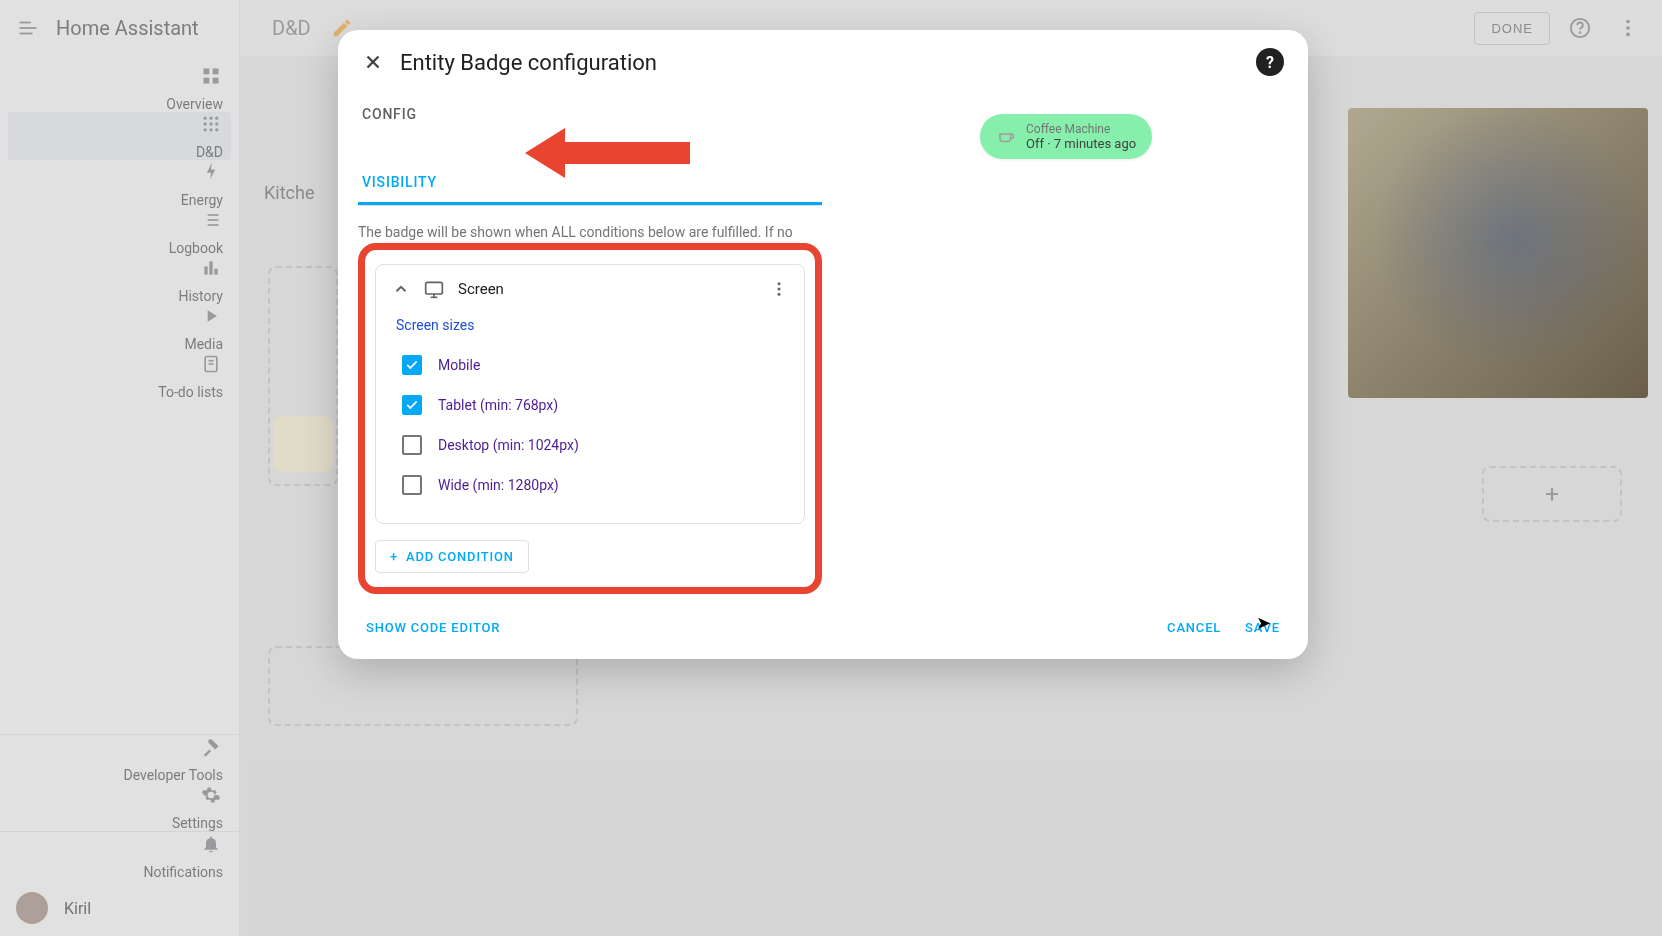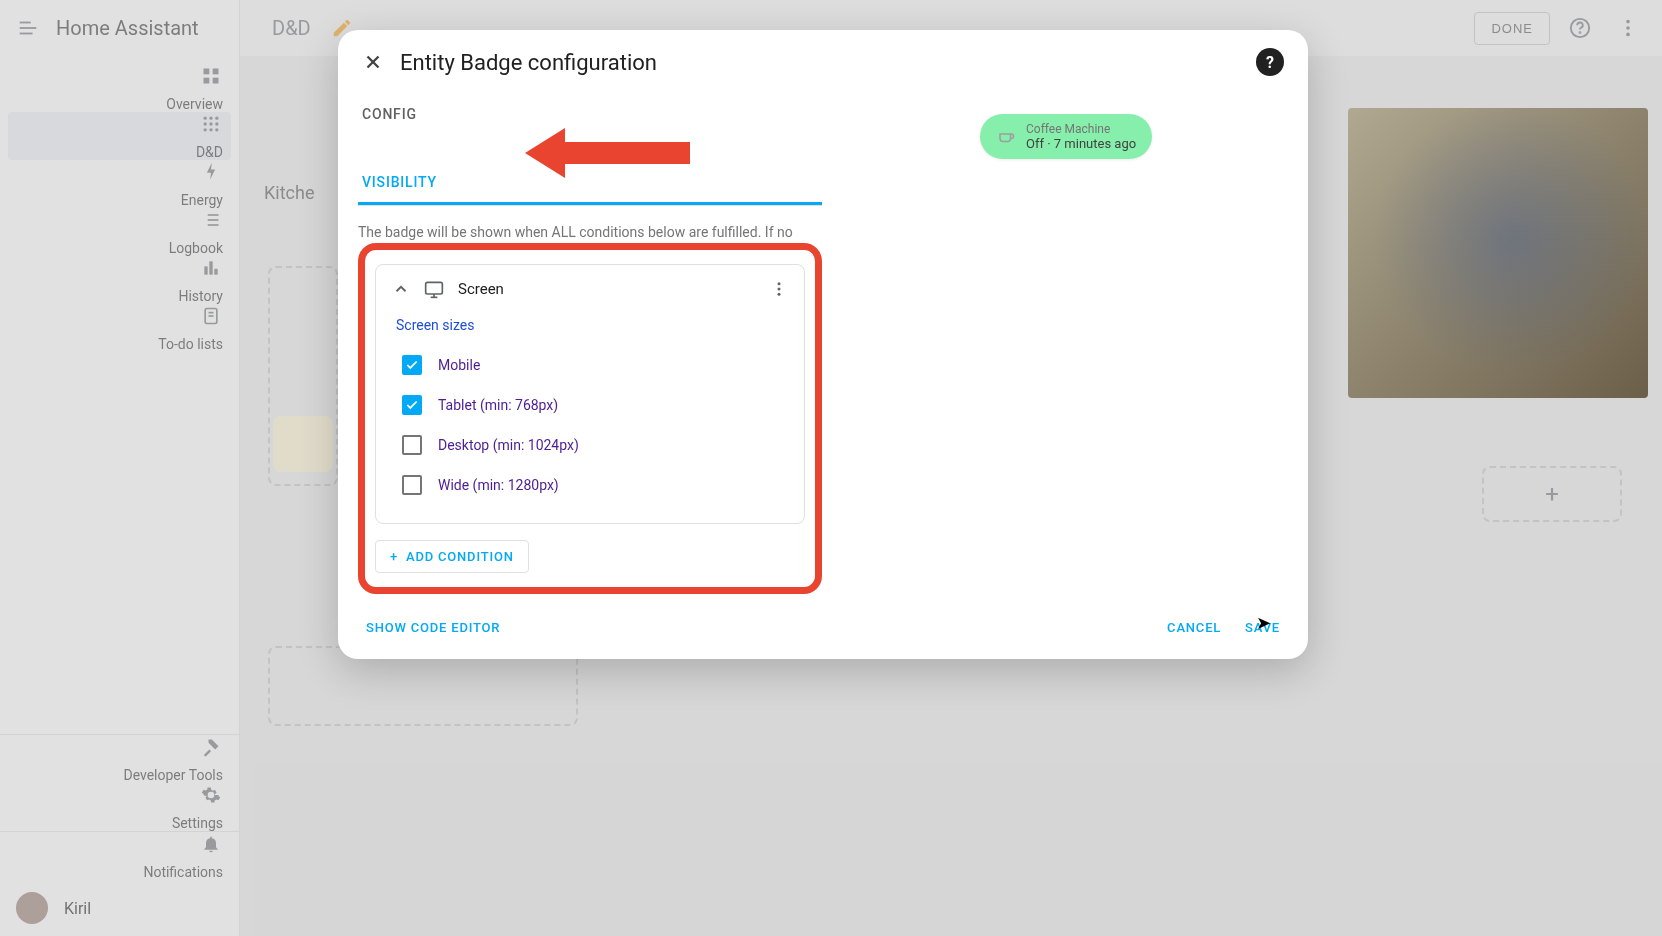--- a/index.html
+++ b/index.html
@@ -151,20 +151,28 @@
     </div>
     <div class="sidebar-item">
       <span class="sidebar-icon">
           <svg width="20" height="20" viewBox="0 0 24 24" fill="currentColor">
             <rect x="4" y="10" width="4" height="10"></rect>
             <rect x="10" y="4" width="4" height="16"></rect>
             <rect x="16" y="13" width="4" height="7"></rect>
           </svg>
         </span>
       <span>History</span>
+    </div>
+    <div class="sidebar-item">
+      <span class="sidebar-icon">
+          <svg width="20" height="20" viewBox="0 0 24 24" fill="currentColor">
+            <path d="M8 5v14l11-7z"></path>
+          </svg>
+        </span>
+      <span>Media</span>
     </div>
     <div class="sidebar-item">
       <span class="sidebar-icon">
           <svg width="20" height="20" viewBox="0 0 24 24" fill="none" stroke="currentColor" stroke-width="2">
             <rect x="5" y="3" width="14" height="18" rx="2"></rect>
             <line x1="9" y1="8" x2="15" y2="8"></line>
             <line x1="9" y1="12" x2="15" y2="12"></line>
           </svg>
         </span>
       <span>To-do lists</span>

